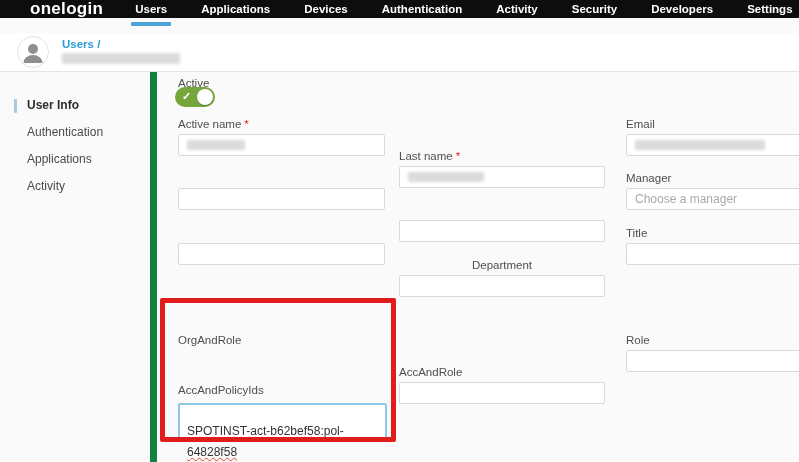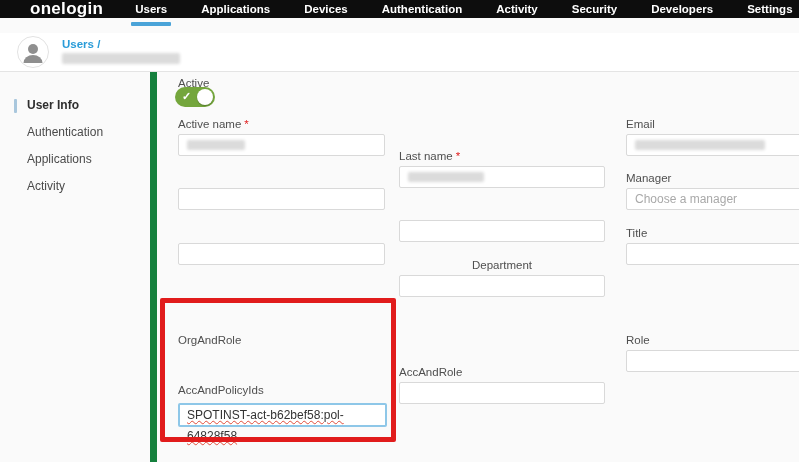--- a/index.html
+++ b/index.html
@@ -56,21 +56,21 @@
   .toggle .check { position:absolute; left:7px; top:3px; color:#fff; font-size:11px;
     font-weight:bold; }
   .toggle .knob { position:absolute; right:2px; top:2px; width:16px; height:16px;
     background:#fff; border-radius:50%; box-shadow:0 1px 1px rgba(0,0,0,.25); }
 
   
   .redbox { position:absolute; left:3px; top:226px; width:236px; height:144px;
     border:5px solid #e11c1c; border-radius:2px; pointer-events:none; z-index:3; }
   .section-title { position:absolute; left:21px; top:236px; font-size:14px;
     font-weight:bold; color:#333; }
-  .focused .fakeinput { border:2px solid #8ec7e8; padding:0 7px; height:24px;
+  .focused .fakeinput { border:2px solid #8ec7e8; padding:16px 7px; height:24px;
     line-height:21px; }
   .squiggle { text-decoration:underline; text-decoration-style:wavy;
     text-decoration-color:#e04b3a; text-decoration-thickness:1px; }
 </style>
 </head>
 <body>
 
 <header class="topnav">
   <div class="logo">onelogin</div>
   <ul class="nav-items">

